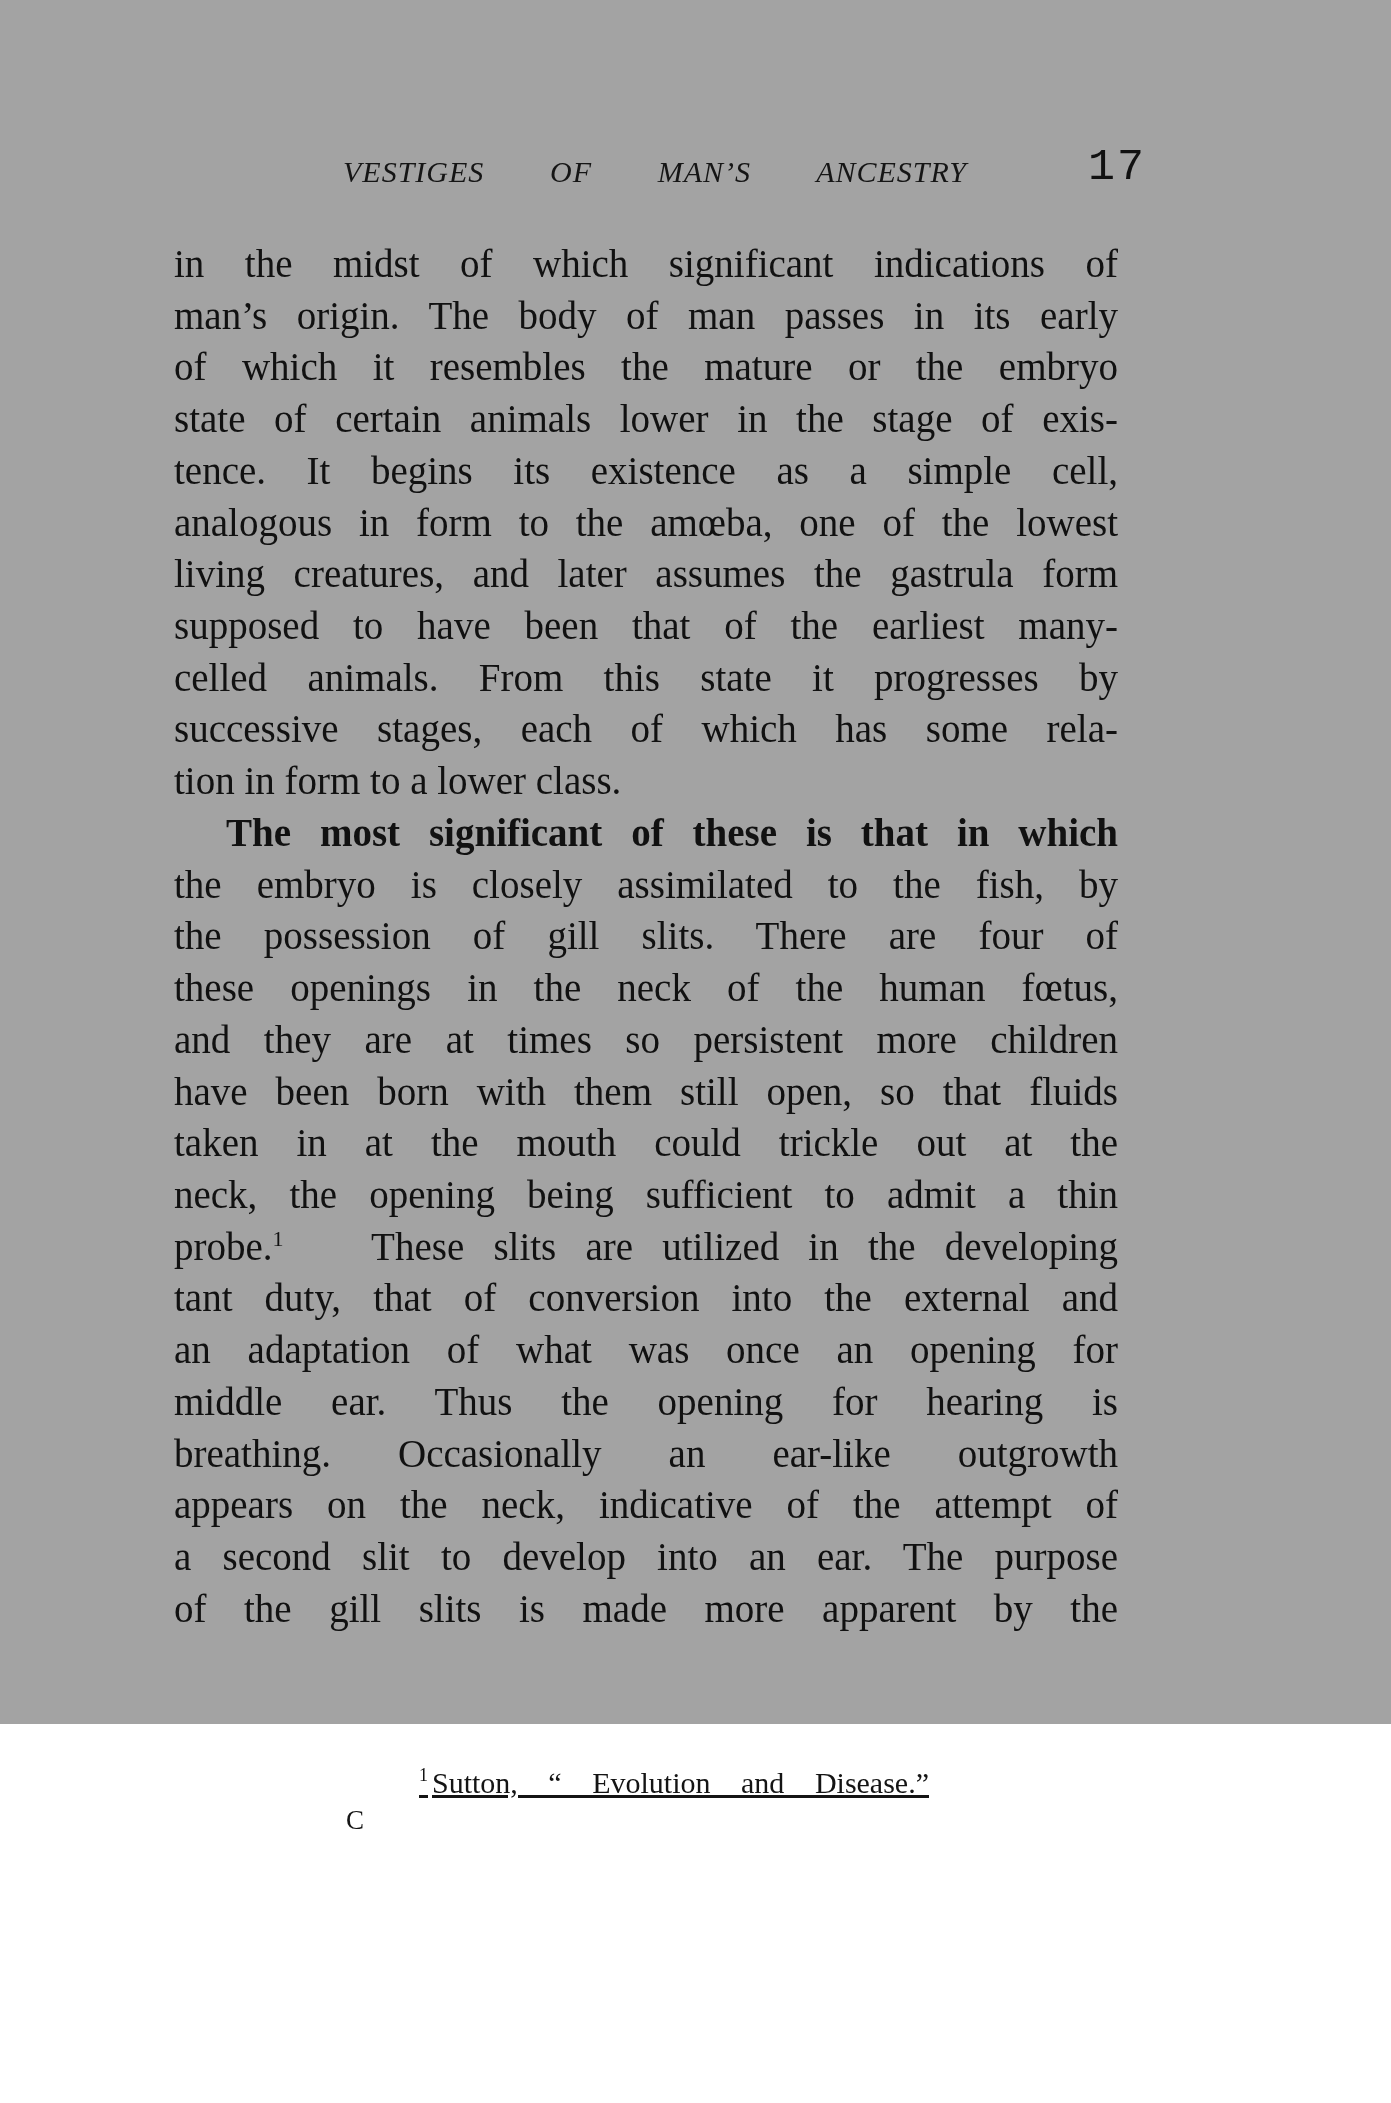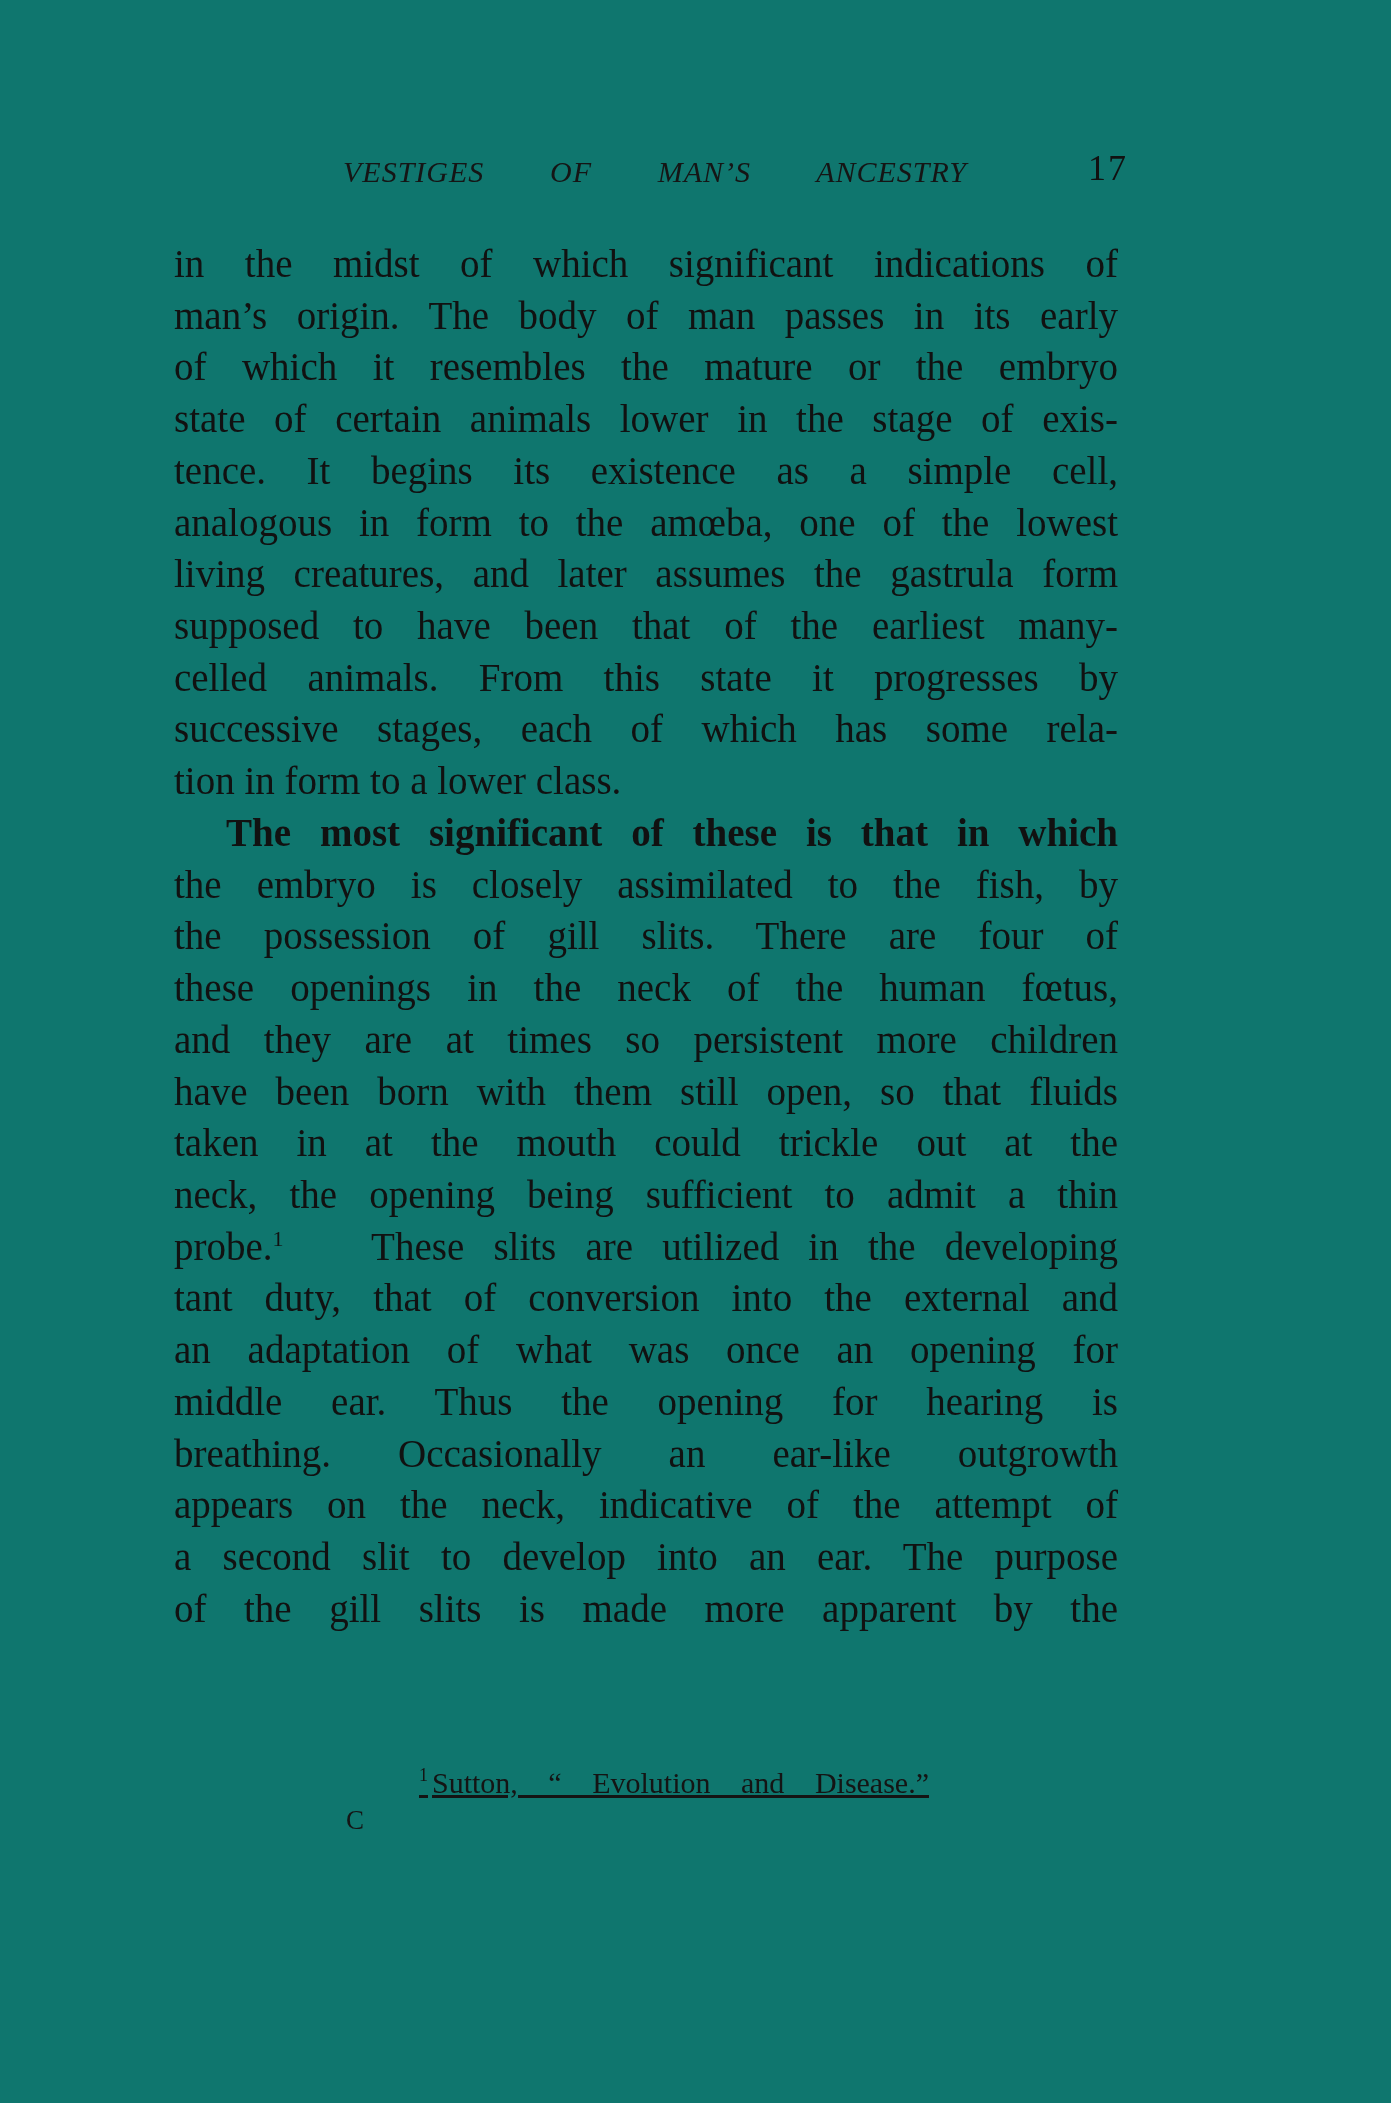--- a/index.html
+++ b/index.html
@@ -12,46 +12,47 @@
     height: 2103px;
     position: relative;
     overflow: hidden;
     color: #111111;
     font-family: "Liberation Serif", "DejaVu Serif", serif;
   }
   .page {
     position: absolute;
     left: 0; top: 0;
     width: 1391px;
-    height: 2103px;
-    background: #0f766e;
+    height: 1724px;
+    background: #a3a3a3;
   }
   
   .running-head {
     position: absolute;
     left: 343px;
     top: 154px;
     width: 624px;
     font-size: 30px;
     line-height: 36px;
     font-style: italic;
     letter-spacing: 1px;
     text-align: justify;
     text-align-last: justify;
     white-space: nowrap;
     color: #151515;
   }
   .page-number {
     position: absolute;
     left: 1088px;
     top: 148px;
-    font-size: 36px;
+    font-size: 45px;
     line-height: 40px;
     letter-spacing: 2px;
     color: #111111;
+    font-family: Liberation Mono, monospace;
   }
   
   .body-text {
     position: absolute;
     left: 174px;
     top: 238px;
     width: 944px;
   }
   .line {
     display: block;

